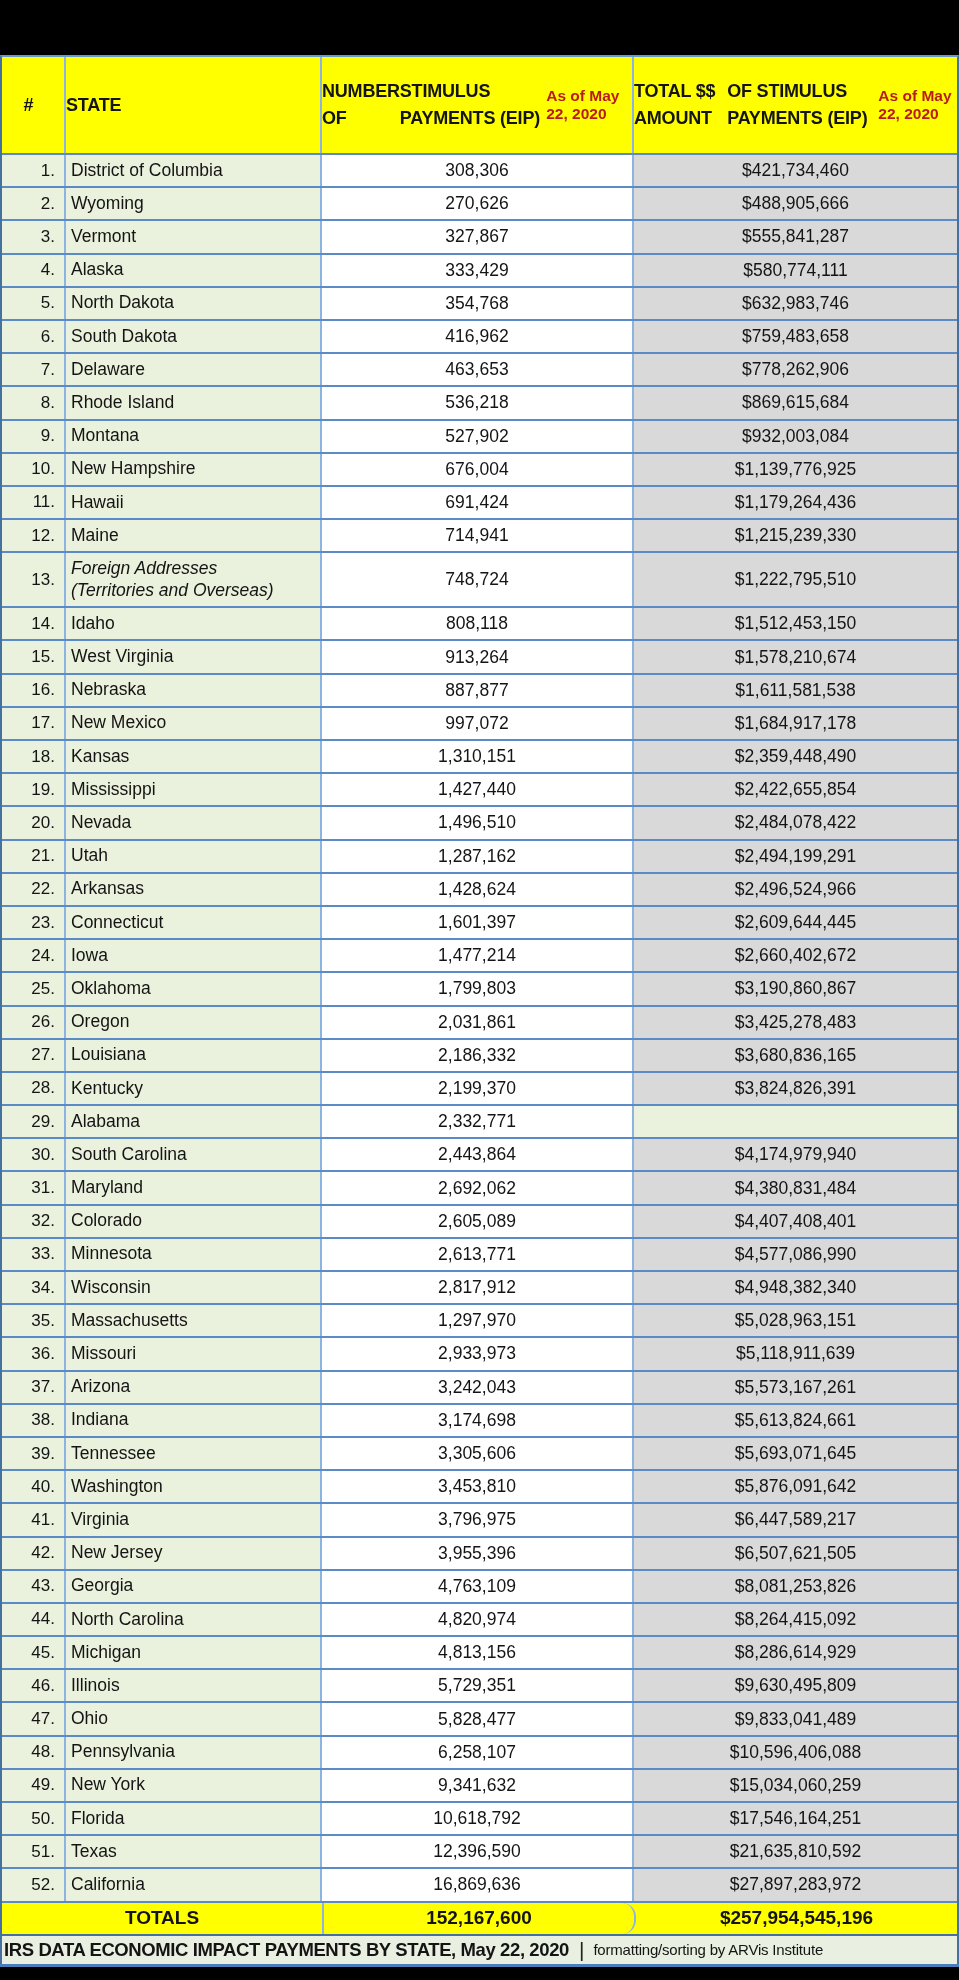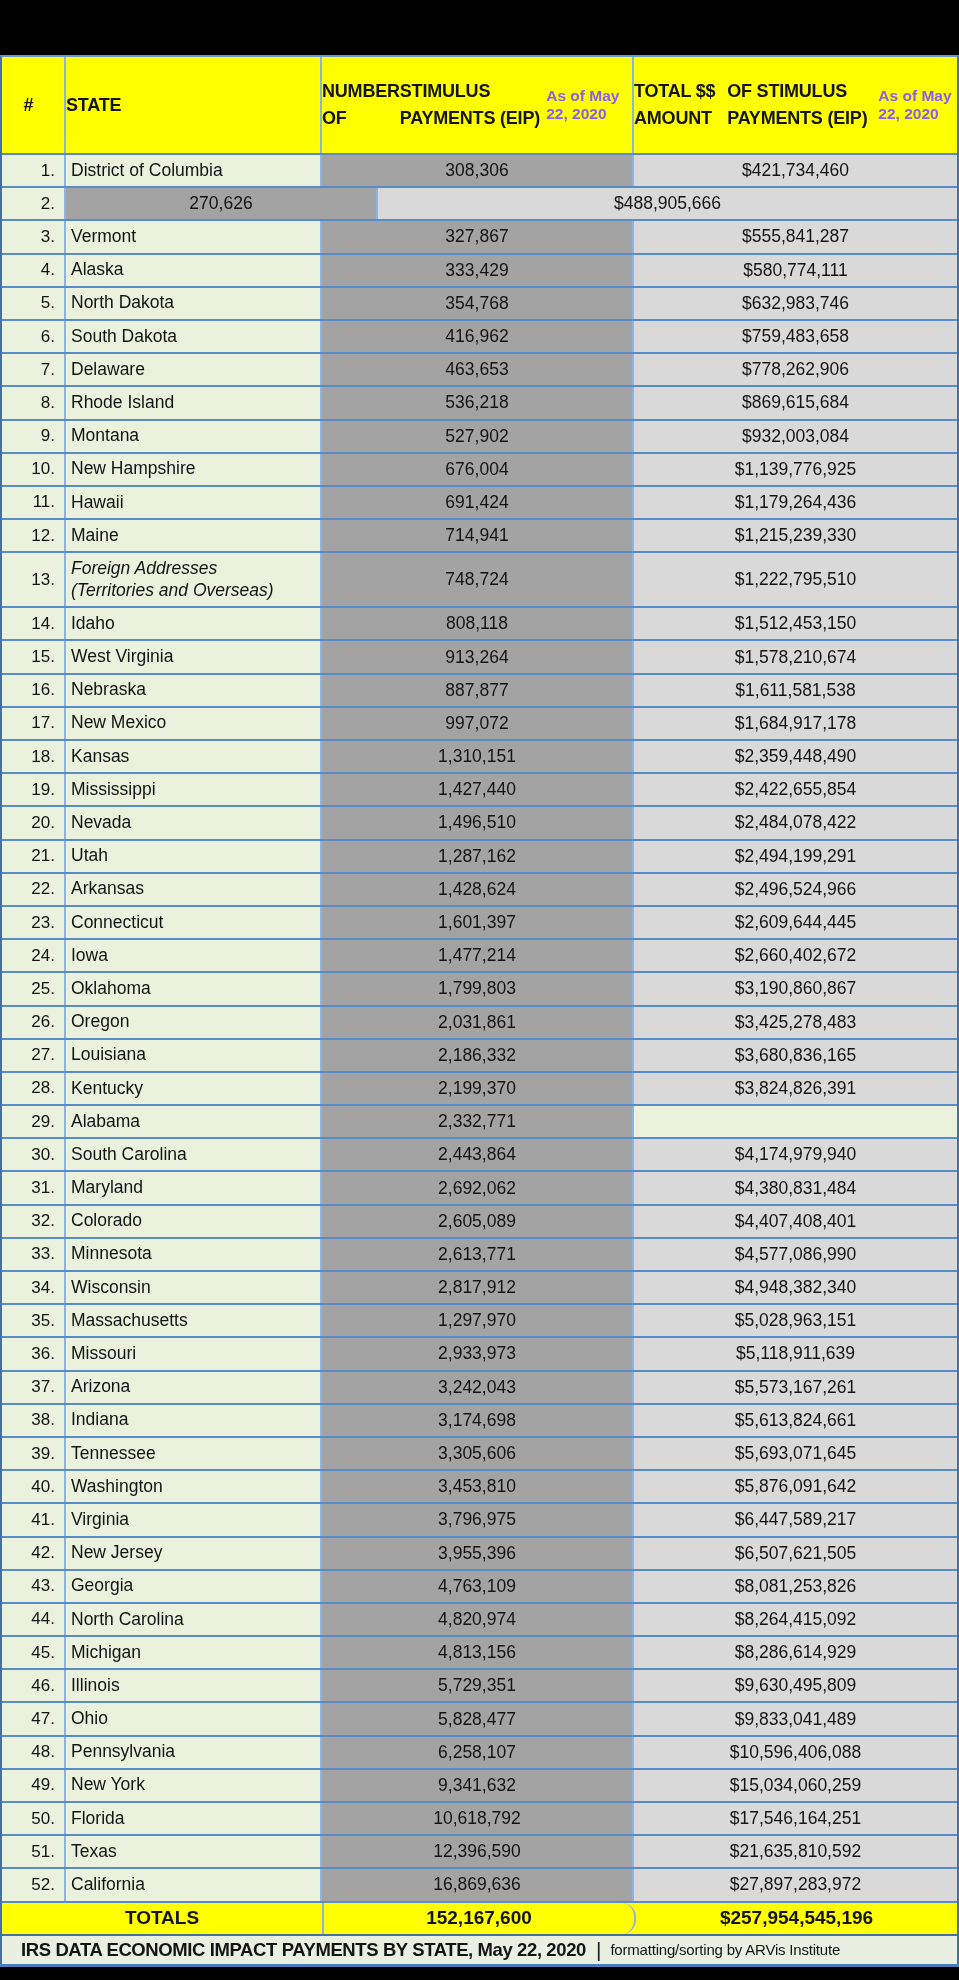--- a/index.html
+++ b/index.html
@@ -32,48 +32,48 @@
     border-right: 2px solid #8db3e2;
     overflow: hidden;
   }
   .rank-cell  { width: 64px;  justify-content: flex-end; padding-right: 9px;
                 font-size: 17px; background: #eaf1dd; }
   .state-cell { width: 256px; justify-content: flex-start; padding-left: 5px;
                 font-size: 17.5px; background: #eaf1dd;
                 white-space: pre-line; line-height: 1.25; }
   .state-cell.italic { font-style: italic; }
   .pay-cell   { width: 312px; justify-content: center;
-                font-size: 17.5px; background: #a3a3a3; }
+                font-size: 17.5px; background: #ffffff; }
   .amt-cell   { flex: 1; justify-content: center; border-right: none;
                 font-size: 17.5px; background: #d9d9d9; }
 
   
   .header-row { height: 98px; background: #ffff00; border-bottom: 2px solid #5b8bc6; }
   .header-row .cell { background: #ffff00; flex-direction: row; justify-content: center; }
   .hdr-label { font-weight: 700; font-size: 18px; line-height: 27px; letter-spacing: -0.2px; }
   .hdr-rank .hdr-label, .hdr-state .hdr-label { line-height: 22px; }
-  .as-of { font-weight: 700; font-size: 15.5px; color: #8b5cf6; margin-top: 0; }
+  .as-of { font-weight: 700; font-size: 15.5px; color: #b91c1c; margin-top: 0; }
 
   
   .data-row { height: 33.2px; border-bottom: 2px solid #5b8bc6; }
   .data-row.tall { height: 55px; }
 
   
   .totals-row { height: 33px; background: #ffff00; border-bottom: 2px solid #44719f; }
   .totals-row .cell { background: #ffff00; font-weight: 700; }
   .totals-label { width: 322px; justify-content: center; font-size: 19px; border-right: 2px solid #8db3e2; }
   .totals-row .pay-cell, .totals-row .amt-cell { font-size: 19px; border-radius: 14px; }
 
   
   .footer {
     height: 28px;
     background: #e9f0e1;
     display: flex;
     align-items: center;
-    padding-left: 19px;
+    padding-left: 2px;
   }
   .footer-source { font-weight: 700; font-size: 18.5px; letter-spacing: -0.4px; white-space: nowrap; }
   .footer-divider { font-weight: 400; font-size: 21px; margin: 0 9px 0 10px; color: #222; }
   .footer-credit { font-weight: 400; font-size: 15px; letter-spacing: -0.2px; white-space: nowrap; }
 </style>
 </head>
 <body>
 
 <div class="band band-top"></div>
 
@@ -100,20 +100,21 @@
 
   <div>
       <div class="row data-row">
         <div class="cell rank-cell">1.</div>
         <div class="cell state-cell">District of Columbia</div>
         <div class="cell pay-cell">308,306</div>
         <div class="cell amt-cell">$421,734,460</div>
       </div>
       <div class="row data-row">
         <div class="cell rank-cell">2.</div>
+        <div class="cell state-cell">Wyoming</div>
         <div class="cell pay-cell">270,626</div>
         <div class="cell amt-cell">$488,905,666</div>
       </div>
       <div class="row data-row">
         <div class="cell rank-cell">3.</div>
         <div class="cell state-cell">Vermont</div>
         <div class="cell pay-cell">327,867</div>
         <div class="cell amt-cell">$555,841,287</div>
       </div>
       <div class="row data-row">

